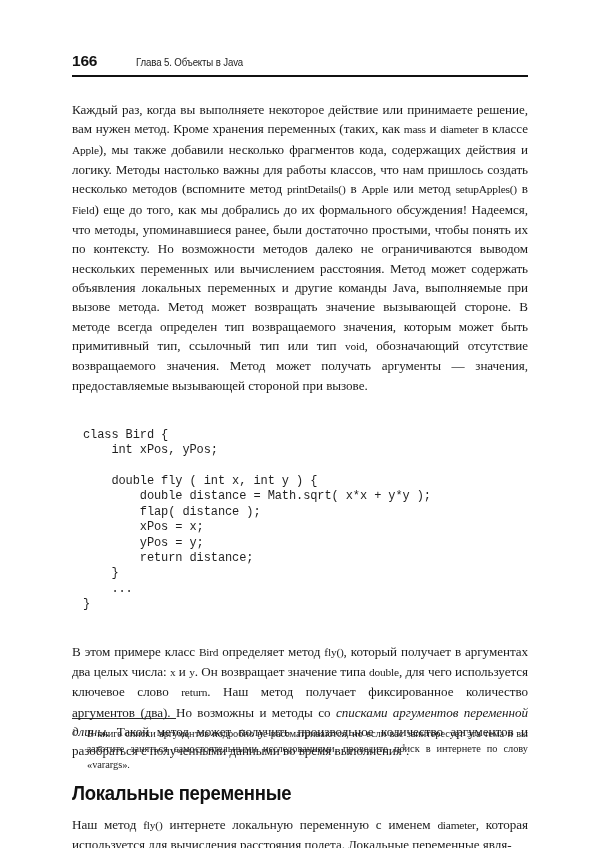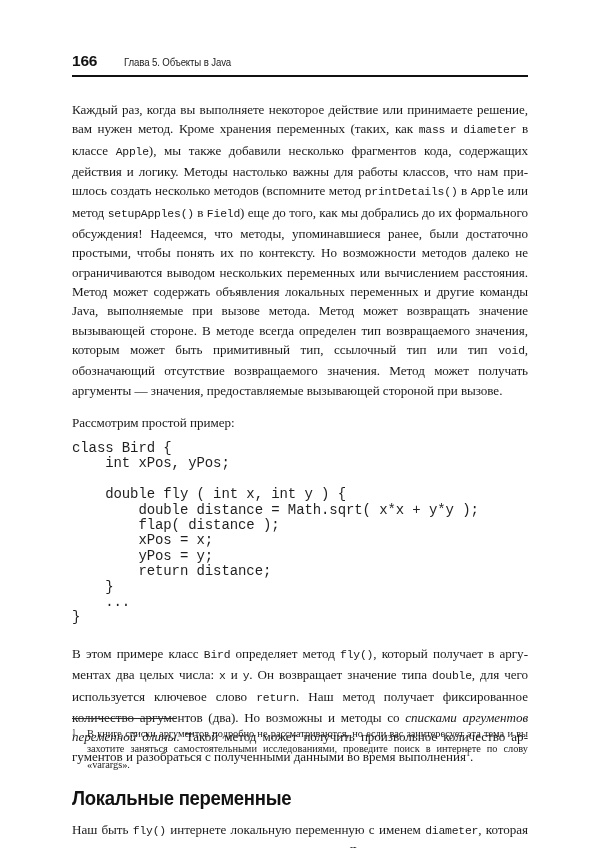--- a/index.html
+++ b/index.html
@@ -27,21 +27,21 @@
   }
 
   
   .running-head {
     position: absolute;
     left: 72px;
     top: 52px;
     width: 456px;
     display: flex;
     align-items: baseline;
-    gap: 0;
+    gap: 12px;
   }
   .folio {
     font-family: "Liberation Sans", "DejaVu Sans", sans-serif;
     font-weight: bold;
     font-size: 15.5px;
     letter-spacing: -0.2px;
     color: #111111;
     width: 52px;
     flex: 0 0 52px;
   }
@@ -77,38 +77,38 @@
     line-height: 19.35px;
     text-align: justify;
     text-justify: inter-word;
     hyphens: manual;
     letter-spacing: -0.05px;
   }
   p.body.tight {
     margin-bottom: 0;
   }
   code, .mono {
-    font-family: Liberation Mono, monospace;
+    font-family: Liberation Serif, serif;
     font-size: 11.4px;
     letter-spacing: -0.2px;
   }
   em, .ital {
     font-style: italic;
   }
   sup.fn-ref {
     font-size: 8.4px;
     vertical-align: super;
     line-height: 0;
   }
 
   
   pre.code-block {
-    margin: 0;
+    margin: 11px;
     font-family: "Liberation Mono", "DejaVu Sans Mono", monospace;
-    font-size: 14px;
+    font-size: 12px;
     line-height: 15.4px;
     color: #1f1f1f;
     white-space: pre;
     letter-spacing: -0.1px;
   }
 
   .spacer-before-code { height: 9px; }
   .spacer-after-code  { height: 18px; }
 
   
@@ -162,42 +162,41 @@
   <div class="running-head">
     <span class="folio">166</span>
     <span class="chapter-title">Глава 5. Объекты в Java</span>
   </div>
   <div class="head-rule"></div>
 
   <div class="content">
 
     <p class="body"><span>Каждый раз, когда вы выполняете некоторое действие или принимаете реше­ние, вам нужен метод. Кроме хранения переменных (таких, как </span><code>mass</code><span> и </span><code>diameter</code><span> в классе </span><code>Apple</code><span>), мы также добавили несколько фрагментов кода, содержащих действия и логику. Методы настолько важны для работы классов, что нам при­шлось создать несколько методов (вспомните метод </span><code>printDetails()</code><span> в </span><code>Apple</code><span> или метод </span><code>setupApples()</code><span> в </span><code>Field</code><span>) еще до того, как мы добрались до их формального обсуждения! Надеемся, что методы, упоминавшиеся ранее, были достаточно простыми, чтобы понять их по контексту. Но возможности методов далеко не ограничиваются выводом нескольких переменных или вычислением рассто­яния. Метод может содержать объявления локальных переменных и другие команды Java, выполняемые при вызове метода. Метод может возвращать значение вызывающей стороне. В методе всегда определен тип возвращаемого значения, которым может быть примитивный тип, ссылочный тип или тип </span><code>void</code><span>, обозначающий отсутствие возвращаемого значения. Метод может получать аргументы — значения, предоставляемые вызывающей стороной при вызове.</span></p>
 
-    <p class="body tight">Рассмотрим простой пример:</p>
 
     <div class="spacer-before-code"></div>
     <pre class="code-block">class Bird {
     int xPos, yPos;
 
     double fly ( int x, int y ) {
         double distance = Math.sqrt( x*x + y*y );
         flap( distance );
         xPos = x;
         yPos = y;
         return distance;
     }
     ...
 }</pre>
     <div class="spacer-after-code"></div>
 
     <p class="body"><span>В этом примере класс </span><code>Bird</code><span> определяет метод </span><code>fly()</code><span>, который получает в аргу­ментах два целых числа: </span><code>x</code><span> и </span><code>y</code><span>. Он возвращает значение типа </span><code>double</code><span>, для чего используется ключевое слово </span><code>return</code><span>. Наш метод получает фиксированное количество аргументов (два). Но возможны и методы со </span><em>списками аргументов переменной длины</em><span>. Такой метод может получить произвольное количество ар­гументов и разобраться с полученными данными во время выполнения</span><sup class="fn-ref">1</sup><span>.</span></p>
 
     <h2 class="section-heading">Локальные переменные</h2>
 
-    <p class="body tight"><span>Наш быть </span><code>fly()</code><span> интернете локальную переменную с именем </span><code>diameter</code><span>, которая используется для вычисления расстояния полета. Локальные переменные явля-</span></p>
+    <p class="body tight"><span>Наш метод </span><code>fly()</code><span> интернете локальную переменную с именем </span><code>diameter</code><span>, которая используется для вычисления расстояния полета. Локальные переменные явля-</span></p>
 
   </div>
 
   <div class="footnote-area">
     <div class="footnote-rule"></div>
     <div class="footnote"><span class="fn-num">1</span><span>В книге списки аргументов подробно не рассматриваются, но если вас заинтересует эта тема и вы захотите заняться самостоятельными исследованиями, проведите поиск в интернете по слову «varargs».</span></div>
   </div>
 
 </div>
 

